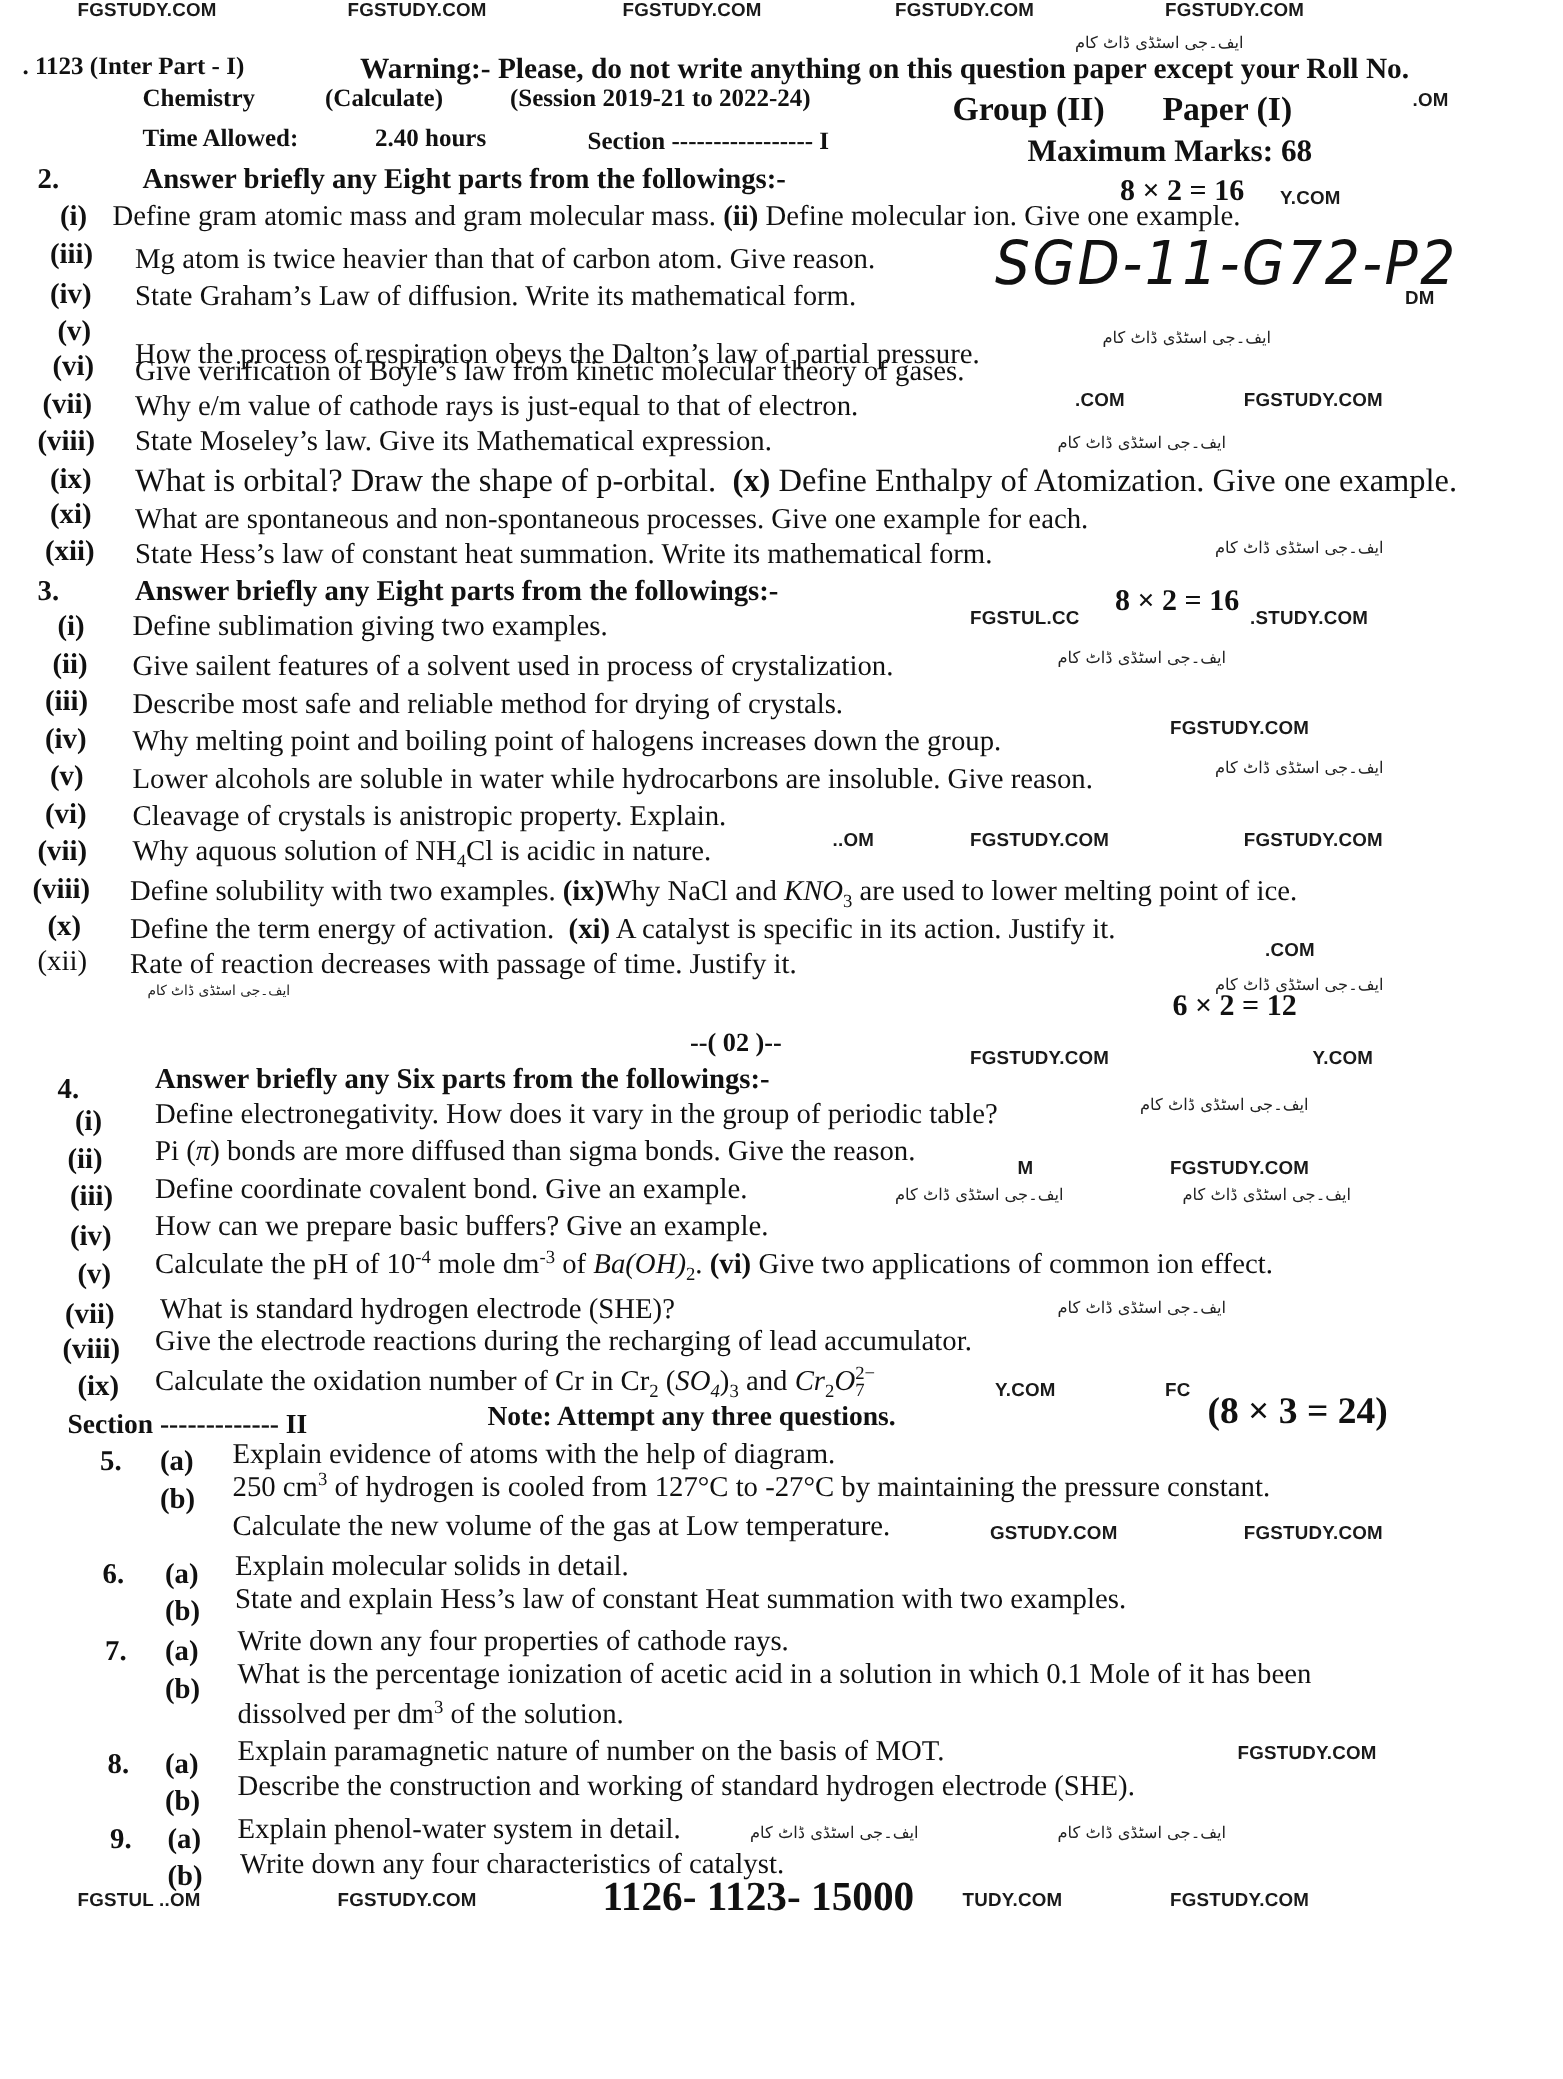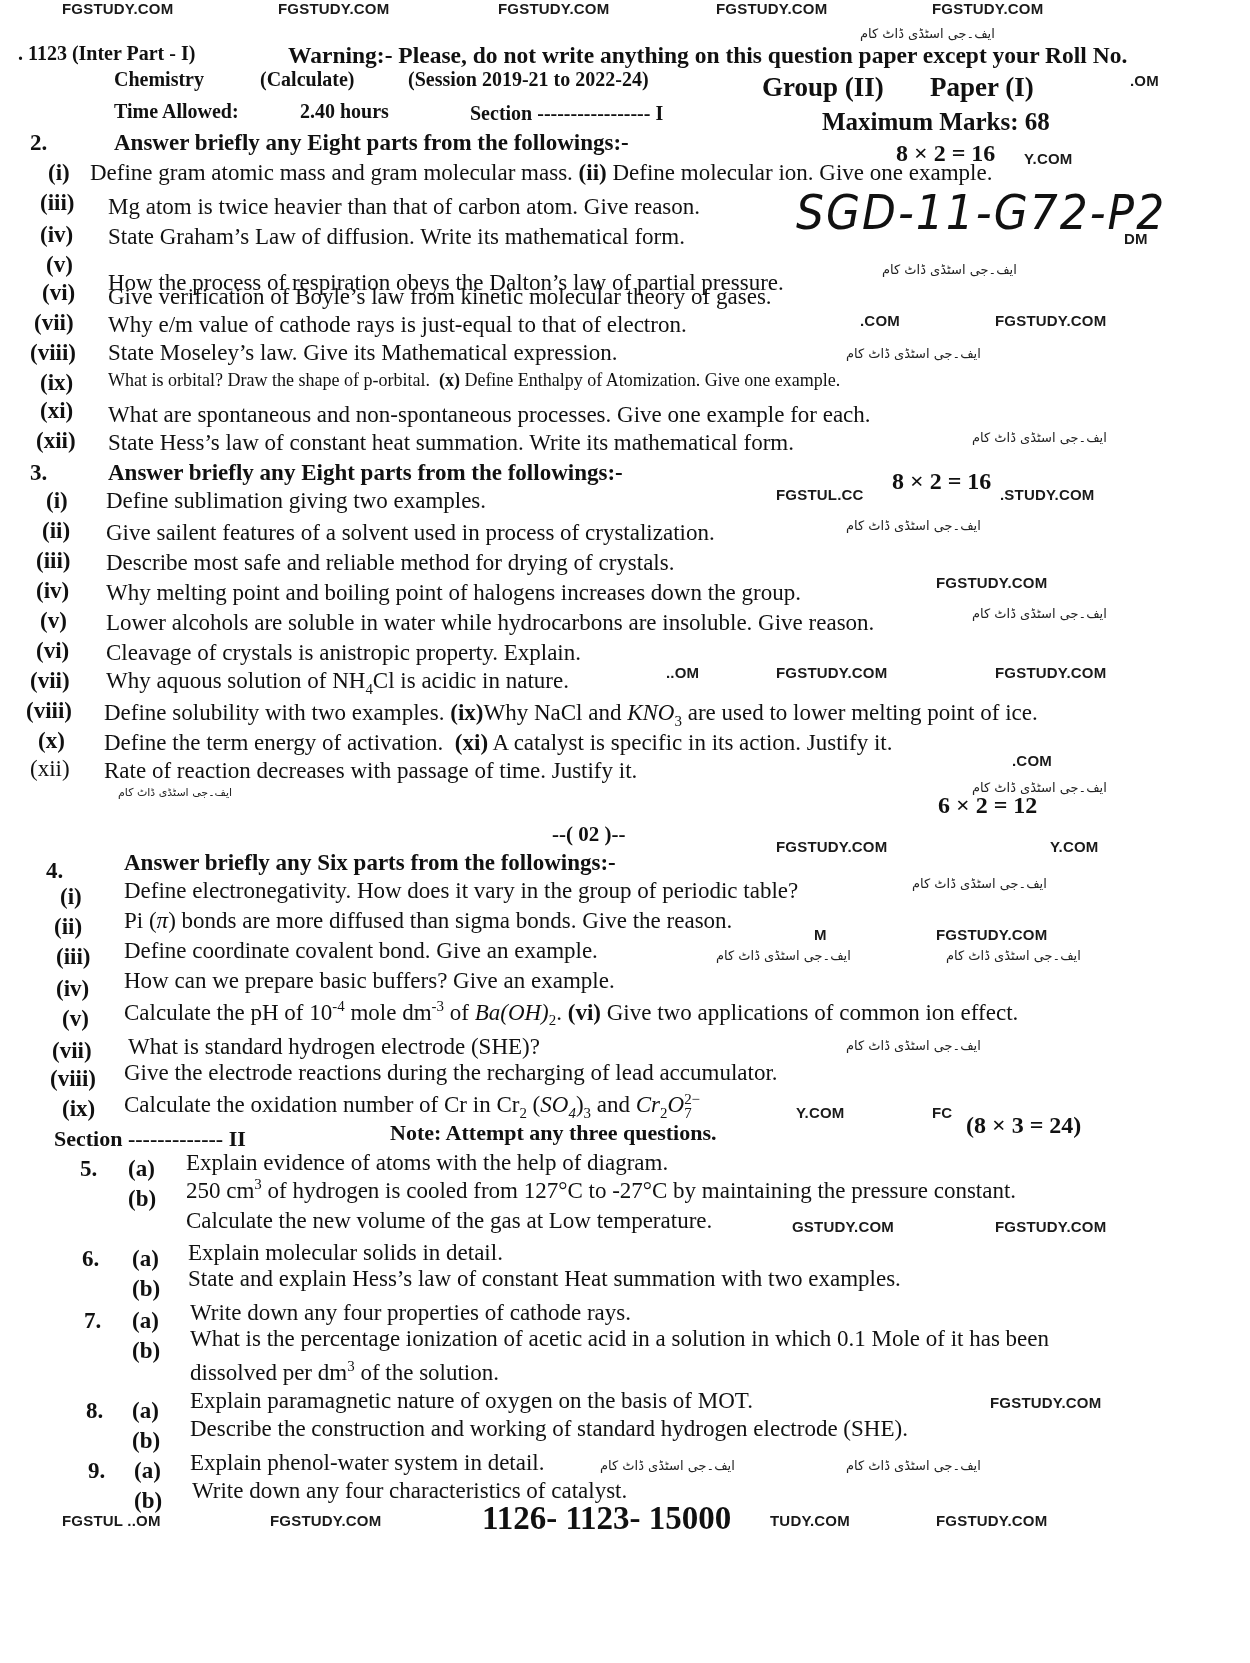--- a/index.html
+++ b/index.html
@@ -75,21 +75,21 @@
   <div class="abs num" style="left:34px;top:310px">(vii)</div>
   <div class="abs q" style="left:108px;top:312px">Why e/m value of cathode rays is just-equal to that of electron.</div>
   <div class="abs wm" style="left:860px;top:312px">.COM</div>
   <div class="abs wm" style="left:995px;top:312px">FGSTUDY.COM</div>
 
   <div class="abs num" style="left:30px;top:340px">(viii)</div>
   <div class="abs q" style="left:108px;top:340px">State Moseley’s law.  Give its Mathematical expression.</div>
   <div class="abs urdu" style="left:846px;top:346px">ایف۔جی اسٹڈی ڈاٹ کام</div>
 
   <div class="abs num" style="left:40px;top:370px">(ix)</div>
-  <div class="abs q" style="left:108px;top:370px;font-size:18px">
+  <div class="abs q" style="left:108px;top:370px;font-size:26px">
     <span>What is orbital? Draw the shape of p-orbital.</span>
     &nbsp;<span class="bold">(x)</span>
     <span>Define Enthalpy of Atomization.  Give one example.</span>
   </div>
 
   <div class="abs num" style="left:40px;top:398px">(xi)</div>
   <div class="abs q" style="left:108px;top:402px">What are spontaneous and non-spontaneous processes. Give one example for each.</div>
 
   <div class="abs num" style="left:36px;top:428px">(xii)</div>
   <div class="abs q" style="left:108px;top:430px">State Hess’s law of constant heat summation.  Write its mathematical form.</div>
@@ -187,21 +187,21 @@
   <div class="abs q" style="left:124px;top:1060px">Give the electrode reactions during the recharging of lead accumulator.</div>
 
   <div class="abs num" style="left:62px;top:1096px">(ix)</div>
   <div class="abs q" style="left:124px;top:1092px"><span>Calculate the oxidation number of Cr in Cr</span><sub>2</sub><span> (</span><span class="ital">SO</span><sub class="ital">4</sub><span>)</span><sub>3</sub><span> and </span><span class="ital">Cr</span><sub>2</sub><span class="ital">O</span><span style="display:inline-block;vertical-align:middle;line-height:0.9;font-size:0.65em"><span style="display:block">2−</span><span style="display:block">7</span></span></div>
   <div class="abs wm" style="left:796px;top:1104px">Y.COM</div>
   <div class="abs wm" style="left:932px;top:1104px">FC</div>
 </div>
 
 <div class="abs hdr" style="left:54px;top:1126px;font-size:22px">Section ------------- II</div>
 <div class="abs hdr" style="left:390px;top:1120px;font-size:22px">Note:  Attempt any three questions.</div>
-<div class="abs marks" style="left:966px;top:1112px;font-size:24px">(8 × 3 = 24)</div>
+<div class="abs marks" style="left:966px;top:1112px;font-size:30px">(8 × 3 = 24)</div>
 
 <div>
 
   <div class="abs num" style="left:80px;top:1156px">5.</div>
   <div class="abs num" style="left:128px;top:1156px">(a)</div>
   <div class="abs q" style="left:186px;top:1150px">Explain evidence of atoms with the help of diagram.</div>
   <div class="abs num" style="left:128px;top:1186px">(b)</div>
   <div class="abs q" style="left:186px;top:1176px"><span>250 cm</span><sup>3</sup><span> of hydrogen is cooled from 127°C to -27°C by maintaining the pressure constant.</span></div>
   <div class="abs q" style="left:186px;top:1208px">Calculate the new volume of the gas at Low temperature.</div>
   <div class="abs wm" style="left:792px;top:1218px">GSTUDY.COM</div>
@@ -215,21 +215,21 @@
 
   <div class="abs num" style="left:84px;top:1308px">7.</div>
   <div class="abs num" style="left:132px;top:1308px">(a)</div>
   <div class="abs q" style="left:190px;top:1300px">Write down any four properties of cathode rays.</div>
   <div class="abs num" style="left:132px;top:1338px">(b)</div>
   <div class="abs q" style="left:190px;top:1326px">What is the percentage ionization of acetic acid in a solution in which 0.1 Mole of it has been</div>
   <div class="abs q" style="left:190px;top:1358px"><span>dissolved per dm</span><sup>3</sup><span> of the solution.</span></div>
 
   <div class="abs num" style="left:86px;top:1398px">8.</div>
   <div class="abs num" style="left:132px;top:1398px">(a)</div>
-  <div class="abs q" style="left:190px;top:1388px">Explain paramagnetic nature of oxygen on the basis of MOT.</div>
+  <div class="abs q" style="left:190px;top:1388px">Explain paramagnetic nature of number on the basis of MOT.</div>
   <div class="abs wm" style="left:990px;top:1394px">FGSTUDY.COM</div>
   <div class="abs num" style="left:132px;top:1428px">(b)</div>
   <div class="abs q" style="left:190px;top:1416px">Describe the construction and working of standard hydrogen electrode (SHE).</div>
 
   <div class="abs num" style="left:88px;top:1458px">9.</div>
   <div class="abs num" style="left:134px;top:1458px">(a)</div>
   <div class="abs q" style="left:190px;top:1450px">Explain phenol-water system in detail.</div>
   <div class="abs urdu" style="left:600px;top:1458px">ایف۔جی اسٹڈی ڈاٹ کام</div>
   <div class="abs urdu" style="left:846px;top:1458px">ایف۔جی اسٹڈی ڈاٹ کام</div>
   <div class="abs num" style="left:134px;top:1488px">(b)</div>

